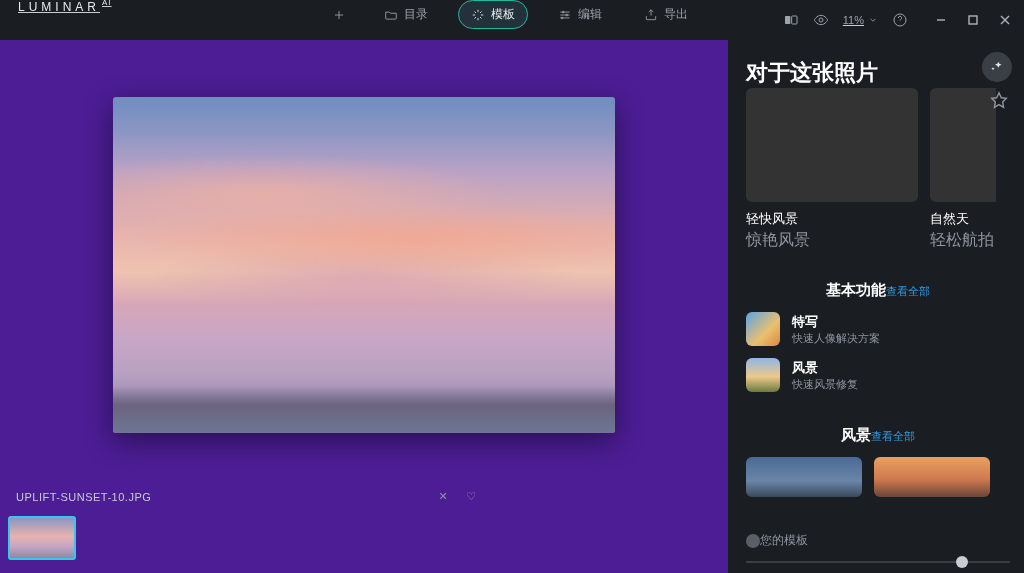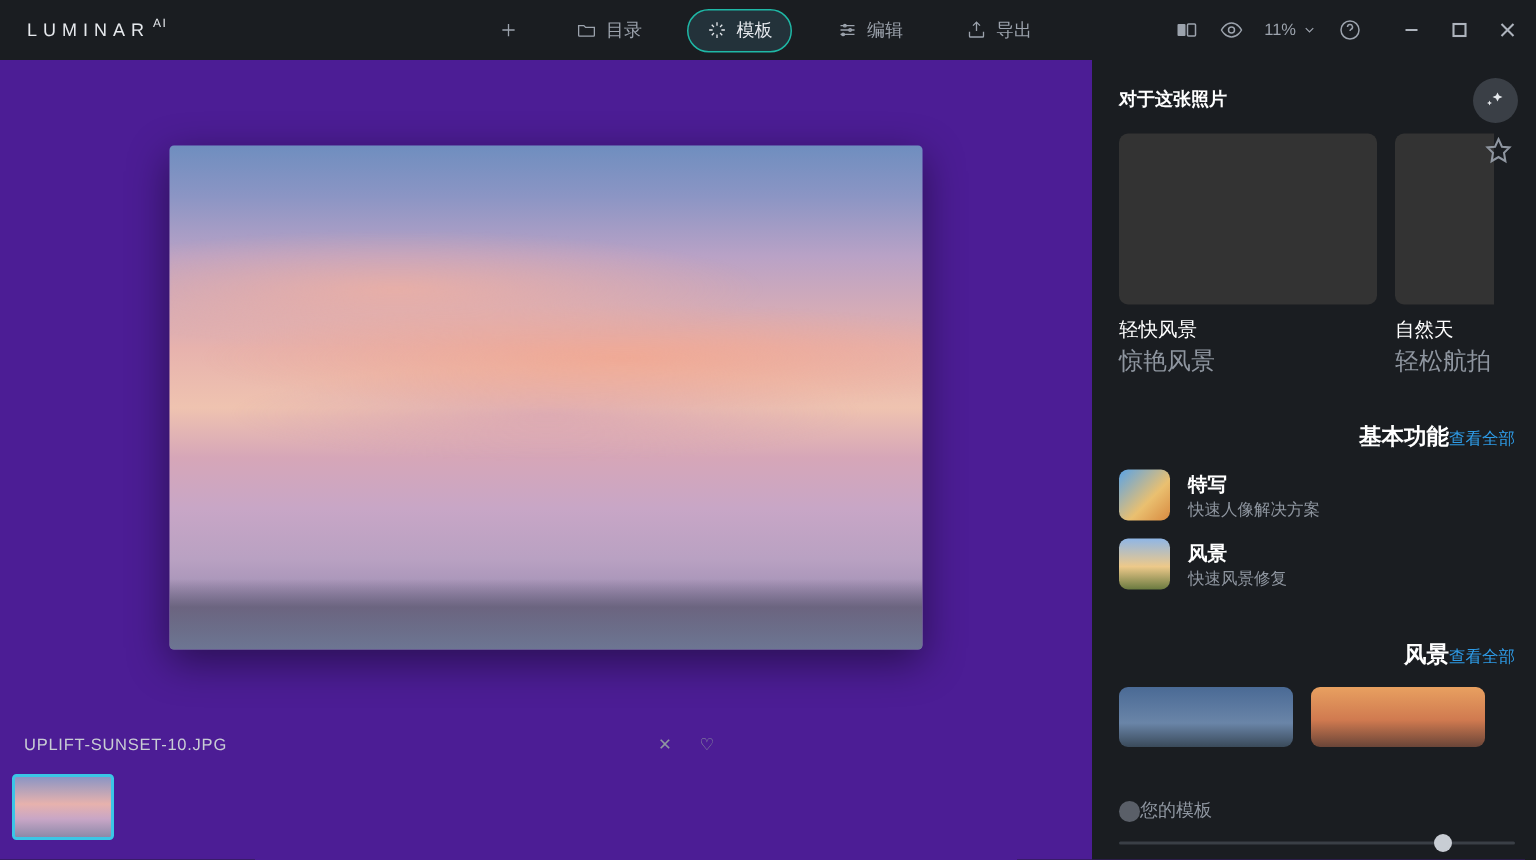--- a/index.html
+++ b/index.html
@@ -11,23 +11,23 @@
     color: #c8cdd4;
     overflow: hidden;
     position: relative;
     user-select: none;
   }
 
   
   .topbar {
     height: 40px;
     display: flex;
-    align-items: center;
     padding: 0 10px 0 18px;
     background: #1a1d21;
+    text-decoration: underline;
   }
   .logo {
     letter-spacing: 4px;
     font-size: 12px;
     font-weight: 500;
     color: #e6e9ed;
     display: flex;
     align-items: flex-start;
   }
   .logo sup { font-size: 8px; letter-spacing: 1px; margin-left: 2px; transform: translateY(-2px); }
@@ -133,21 +133,21 @@
     cursor:pointer;
   }
 
   
   .panel {
     position:absolute; top:40px; right:0; bottom:0; width:296px;
     background:#1a1d21; padding: 18px 14px 0 18px;
     display:flex; flex-direction:column; overflow:hidden;
   }
   .panel h2 {
-    font-size: 12px; font-weight:700; color:#fff; margin-bottom:14px;
+    font-size: 22px; font-weight:700; color:#fff; 
   }
   .badge {
     position:absolute; top:12px; right:12px;
     width:30px; height:30px; border-radius:50%;
     background:#3a3f46; display:flex; align-items:center; justify-content:center;
     cursor:pointer;
   }
   .badge svg{ width:16px; height:16px; fill:#e6e9ed; }
   .star {
     position:absolute; top:50px; right:14px;
@@ -177,21 +177,21 @@
     background:
       radial-gradient(ellipse 40% 35% at 50% 75%, #2a3d28 10%, transparent 60%),
       linear-gradient(to bottom, #e3a24a 0%, #d18a3a 30%, #7a5a32 55%, #27381f 80%, #1c2a18 100%);
   }
   .img-landscape::after{ content:""; }
   .img-sky {
     background: linear-gradient(to bottom, #b7a3e6 0%, #cfa5e2 40%, #e8b0cc 70%, #f2c4b8 100%);
   }
 
   .sec-head {
-    display:flex; align-items:baseline; justify-content:flex-end;
+    display:flex; align-items:baseline; justify-content:center;
     margin: 22px 0 12px 0;
   }
   .sec-head h3 { font-size:15px; font-weight:700; color:#fff; }
   .sec-head a { font-size:11px; color:#2e9be6; cursor:pointer; }
 
   .row-item {
     display:flex; align-items:flex-end; gap:12px; margin-bottom:12px;
     cursor:pointer;
   }
   .row-item .thumbimg{

